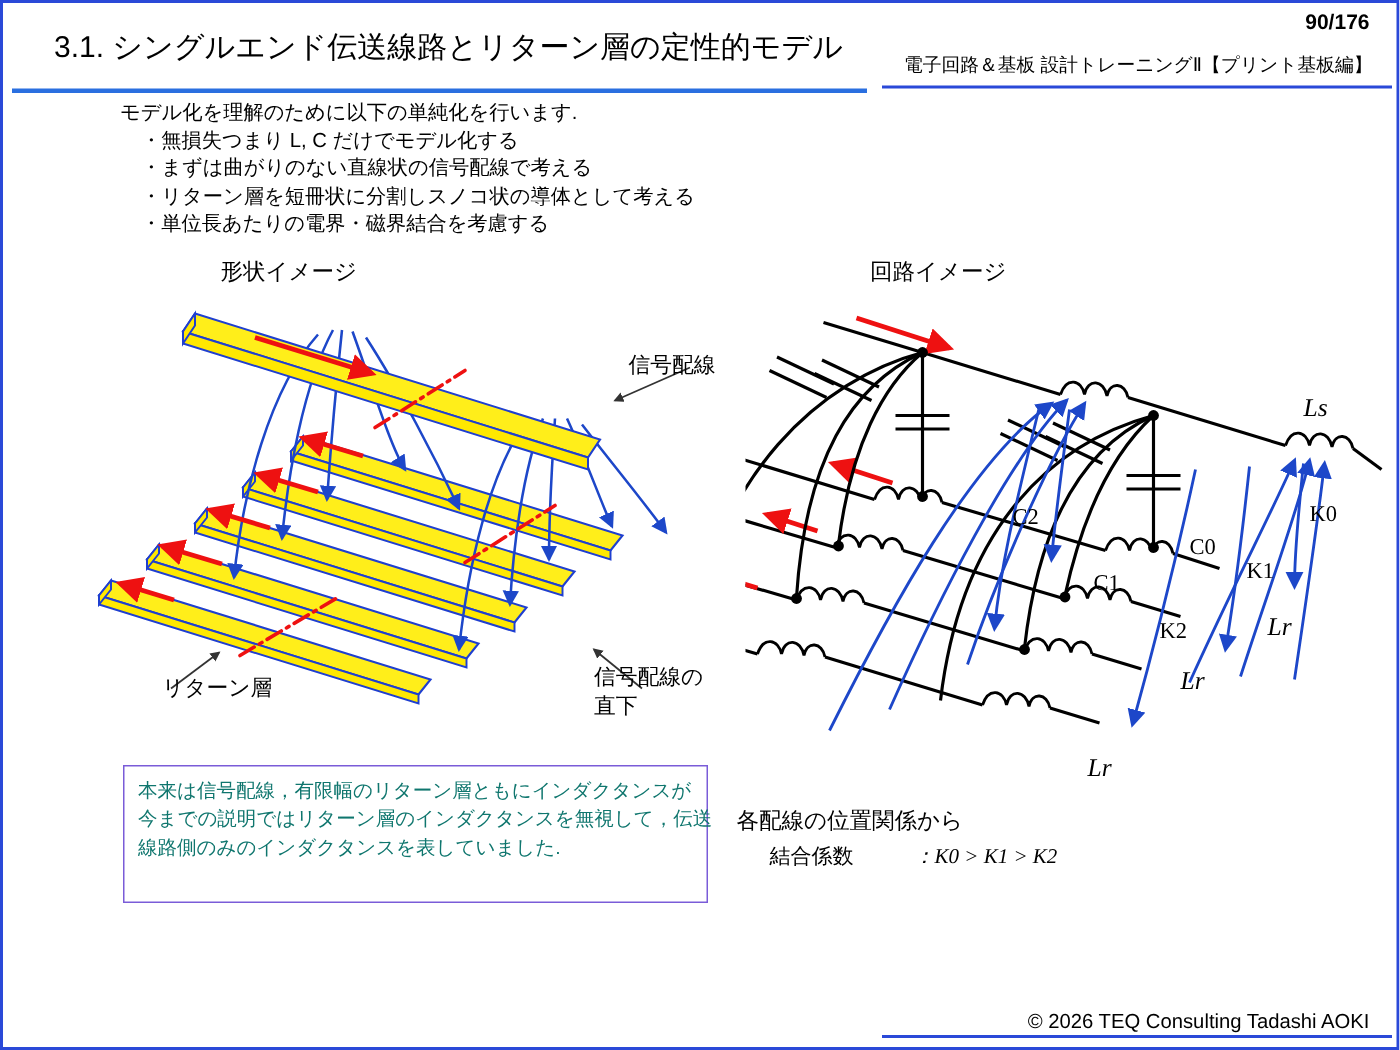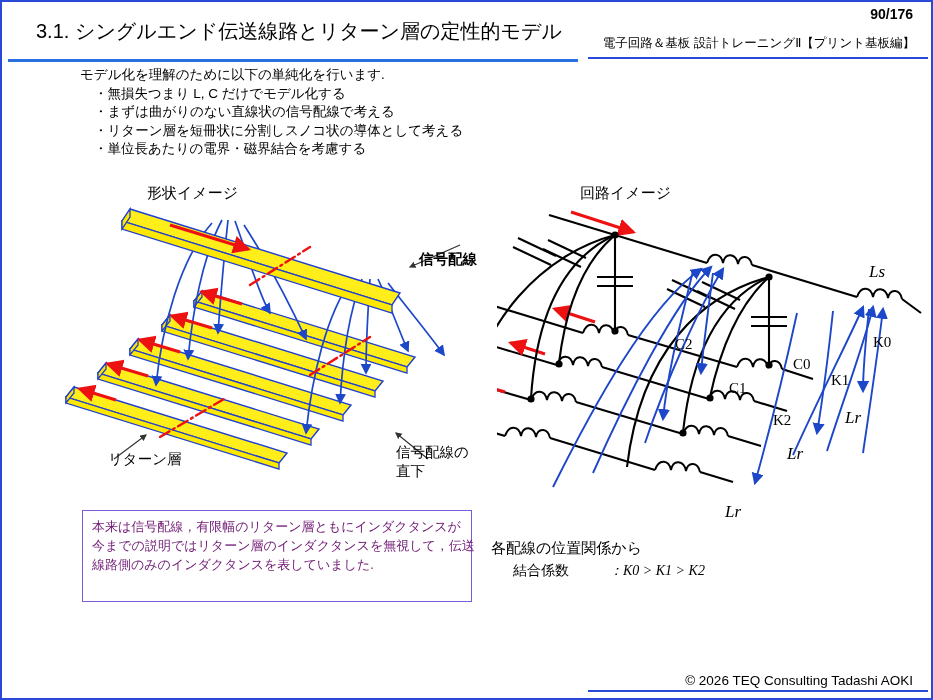--- a/index.html
+++ b/index.html
@@ -11,32 +11,32 @@
   .title-rule{position:absolute;left:6px;top:57px;width:570px;height:3px;background:#2a6fe0;}
 
   .pagenum{position:absolute;right:18px;top:4px;font-size:14px;font-weight:bold;}
   .course{position:absolute;right:16px;top:33px;font-size:12.5px;white-space:nowrap;}
   .hdr-rule{position:absolute;left:586px;top:55px;width:340px;height:2px;background:#2a49d8;}
 
   .bullets{position:absolute;left:78px;top:64px;font-size:13.5px;line-height:18.5px;white-space:nowrap;}
   .bullets .lead{margin-left:0px;}
   .bullets .li{margin-left:14px;}
 
-  .capt{position:absolute;font-size:15px;white-space:nowrap;margin-top:12px;}
+  .capt{position:absolute;font-size:15px;white-space:nowrap;}
   .capt-shape{left:145px;top:170px;}
   .capt-circ{left:578px;top:170px;}
 
   .lbl{position:absolute;font-size:14.5px;white-space:nowrap;line-height:19px;}
-  .lbl-sig{left:417px;top:248px;font-weight:bold;}
+  .lbl-sig{left:417px;top:233px;}
   .lbl-ret{left:106px;top:448px;}
   .lbl-under{left:394px;top:441px;}
 
   .notebox{position:absolute;left:80px;top:508px;width:390px;height:92px;
            border:1.4px solid #7a5cd8;box-sizing:border-box;padding:6px 9px;}
-  .notebox p{margin:0;font-size:13px;line-height:19px;color:#701a75;white-space:nowrap;}
+  .notebox p{margin:0;font-size:13px;line-height:19px;color:#0f766e;white-space:nowrap;}
 
   .relsec{position:absolute;left:489px;top:534px;font-size:15px;line-height:23px;white-space:nowrap;}
   .relsec .sub{margin-left:22px;font-size:14px;}
   .relsec .sub .eq{font-family:"Liberation Serif","DejaVu Serif",serif;font-style:italic;}
   .relsec .pad{display:inline-block;width:96px;}
 
   .footer{position:absolute;right:18px;bottom:10px;font-size:13.5px;white-space:nowrap;}
   .foot-rule{position:absolute;left:586px;bottom:6px;width:340px;height:2px;background:#2a49d8;}
 
   svg{display:block;}

